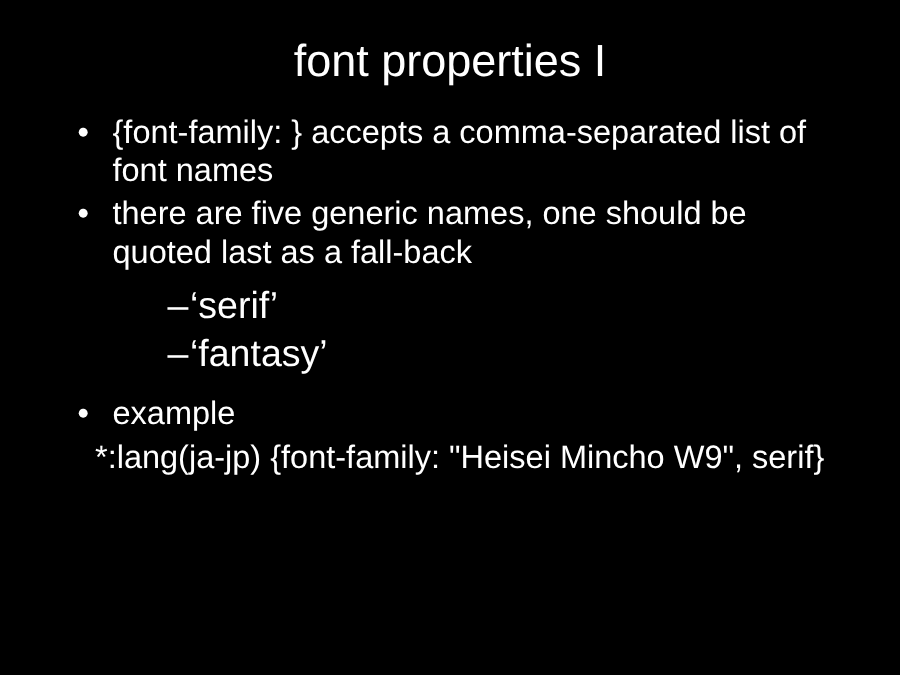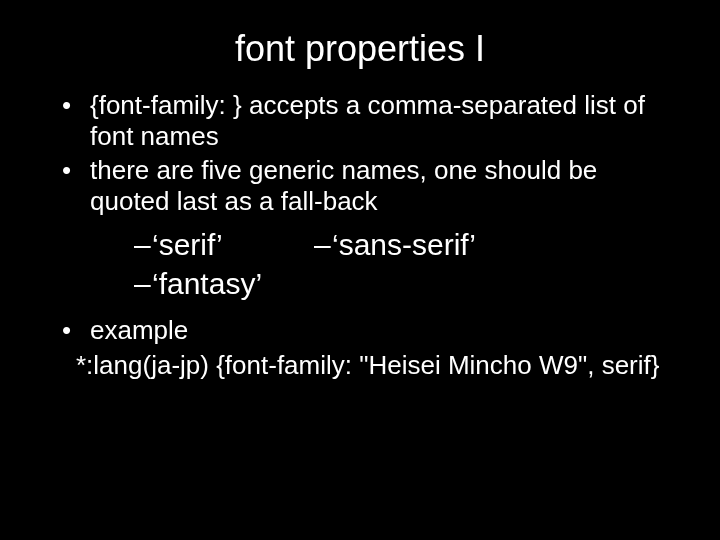--- a/index.html
+++ b/index.html
@@ -91,21 +91,20 @@
 
     <li>
       <span>there are five generic names, one should be quoted last as a fall-back</span>
 
       <div class="sub-row">
         <div class="sub-col c1">
           <div class="sub-item">‘serif’</div>
           <div class="sub-item">‘fantasy’</div>
         </div>
         <div class="sub-col c2">
-          <div class="sub-item">‘sans-serif’</div>
         </div>
       </div>
       <div class="spacer-after-sub"></div>
     </li>
 
     <li>
       <span>example</span>
     </li>
 
     <li class="nobullet">

